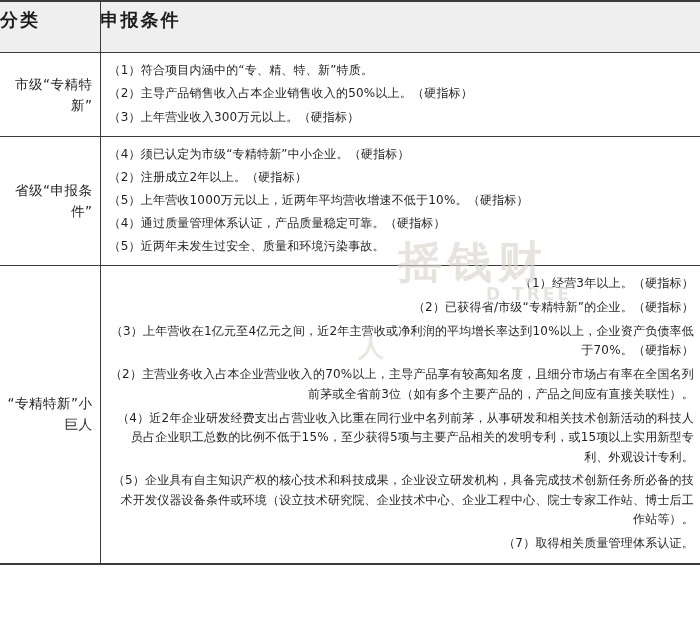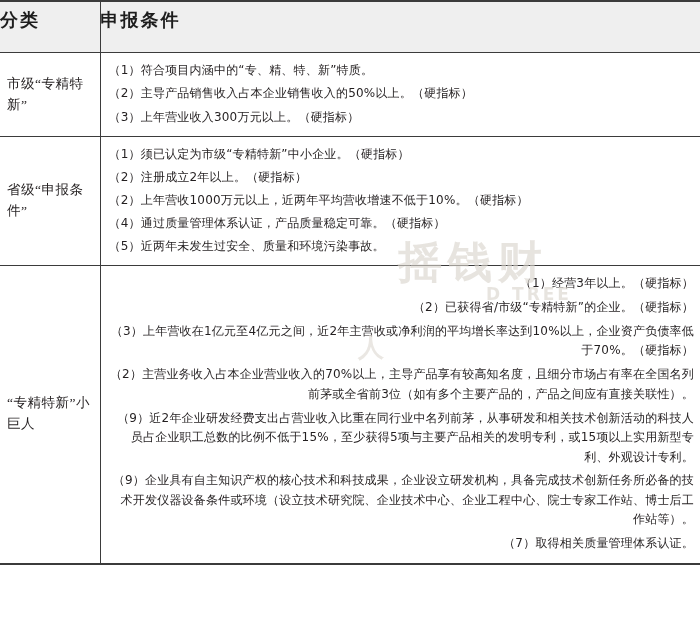--- a/index.html
+++ b/index.html
@@ -47,26 +47,25 @@
   tbody td {
     border-bottom: 1.5px solid #3b3b3b;
     border-right: 1.5px solid #3b3b3b;
     vertical-align: middle;
     background: #ffffff;
   }
   tbody tr:last-child td { border-bottom: none; }
   tbody td:last-child { border-right: none; }
 
   td.cat {
-    text-align: left;
+    text-align: right;
     font-size: 13.5px;
     line-height: 1.55;
     padding: 4px 7px;
     letter-spacing: 0.5px;
-    font-family: Liberation Serif, serif;
   }
   td.cat .cat-inner {
     display: block;
   }
   td.items {
     padding: 4px 6px 5px 8px;
   }
   .item {
     font-size: 12px;
     line-height: 1.62;
@@ -135,39 +134,39 @@
           <div class="item">（2）主导产品销售收入占本企业销售收入的50%以上。（硬指标）</div>
           <div class="item">（3）上年营业收入300万元以上。（硬指标）</div>
         </td>
       </tr>
 
       <tr class="r2">
         <td class="cat">
           <span class="cat-inner">省级“申报条件”</span>
         </td>
         <td class="items">
-          <div class="item">（1）须已认定为市级“专精特新”中小企业。（硬指标）</div>
+          <div class="item">（4）须已认定为市级“专精特新”中小企业。（硬指标）</div>
           <div class="item">（2）注册成立2年以上。（硬指标）</div>
-          <div class="item">（2）上年营收1000万元以上，近两年平均营收增速不低于10%。（硬指标）</div>
+          <div class="item">（5）上年营收1000万元以上，近两年平均营收增速不低于10%。（硬指标）</div>
           <div class="item">（4）通过质量管理体系认证，产品质量稳定可靠。（硬指标）</div>
           <div class="item">（5）近两年未发生过安全、质量和环境污染事故。</div>
         </td>
       </tr>
 
       <tr class="r3">
         <td class="cat">
           <span class="cat-inner">“专精特新”小巨人</span>
         </td>
         <td class="items">
           <div class="item">（1）经营3年以上。（硬指标）</div>
           <div class="item">（2）已获得省/市级“专精特新”的企业。（硬指标）</div>
           <div class="item">（3）上年营收在1亿元至4亿元之间，近2年主营收或净利润的平均增长率达到10%以上，企业资产负债率低于70%。（硬指标）</div>
           <div class="item">（2）主营业务收入占本企业营业收入的70%以上，主导产品享有较高知名度，且细分市场占有率在全国名列前茅或全省前3位（如有多个主要产品的，产品之间应有直接关联性）。</div>
-          <div class="item">（9）近2年企业研发经费支出占营业收入比重在同行业中名列前茅，从事研发和相关技术创新活动的科技人员占企业职工总数的比例不低于15%，至少获得5项与主要产品相关的发明专利，或15项以上实用新型专利、外观设计专利。</div>
-          <div class="item">（9）企业具有自主知识产权的核心技术和科技成果，企业设立研发机构，具备完成技术创新任务所必备的技术开发仪器设备条件或环境（设立技术研究院、企业技术中心、企业工程中心、院士专家工作站、博士后工作站等）。</div>
+          <div class="item">（4）近2年企业研发经费支出占营业收入比重在同行业中名列前茅，从事研发和相关技术创新活动的科技人员占企业职工总数的比例不低于15%，至少获得5项与主要产品相关的发明专利，或15项以上实用新型专利、外观设计专利。</div>
+          <div class="item">（5）企业具有自主知识产权的核心技术和科技成果，企业设立研发机构，具备完成技术创新任务所必备的技术开发仪器设备条件或环境（设立技术研究院、企业技术中心、企业工程中心、院士专家工作站、博士后工作站等）。</div>
           <div class="item">（7）取得相关质量管理体系认证。</div>
         </td>
       </tr>
 
     </tbody>
   </table>
 
   <div class="watermark">
     <div class="wm-text wm1">摇钱财</div>
     <div class="wm-text wm2">D TREE</div>

